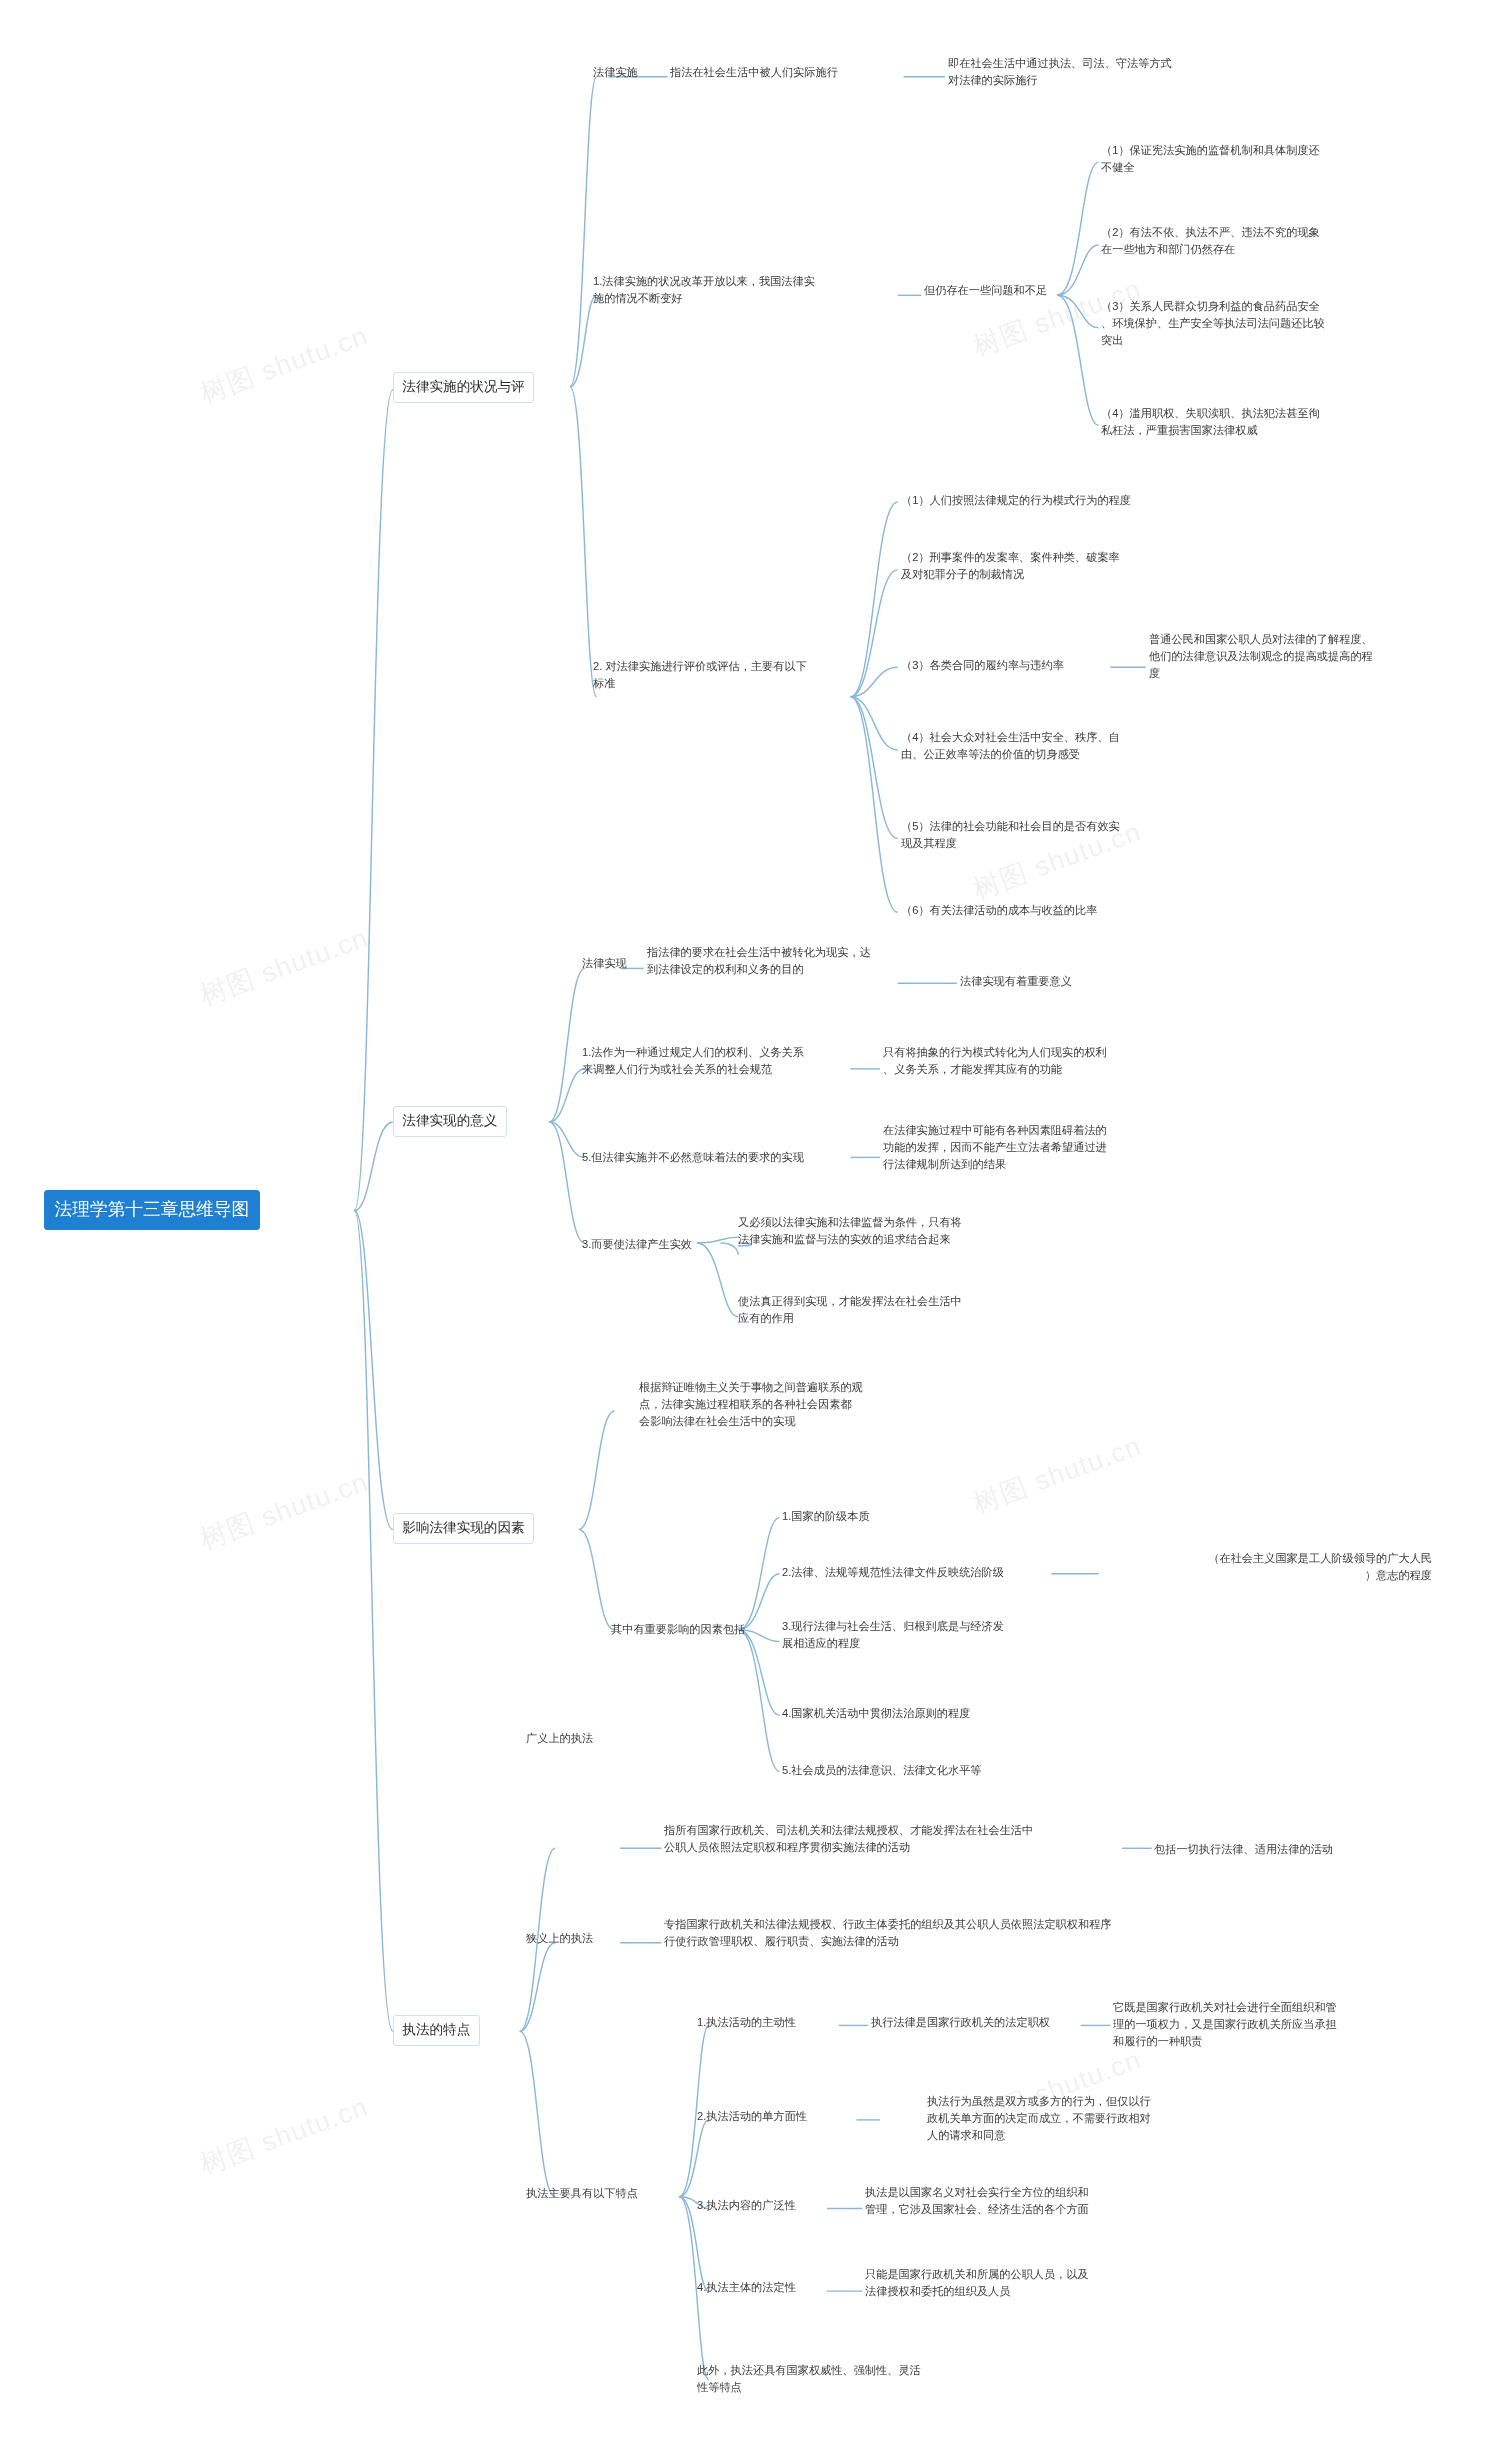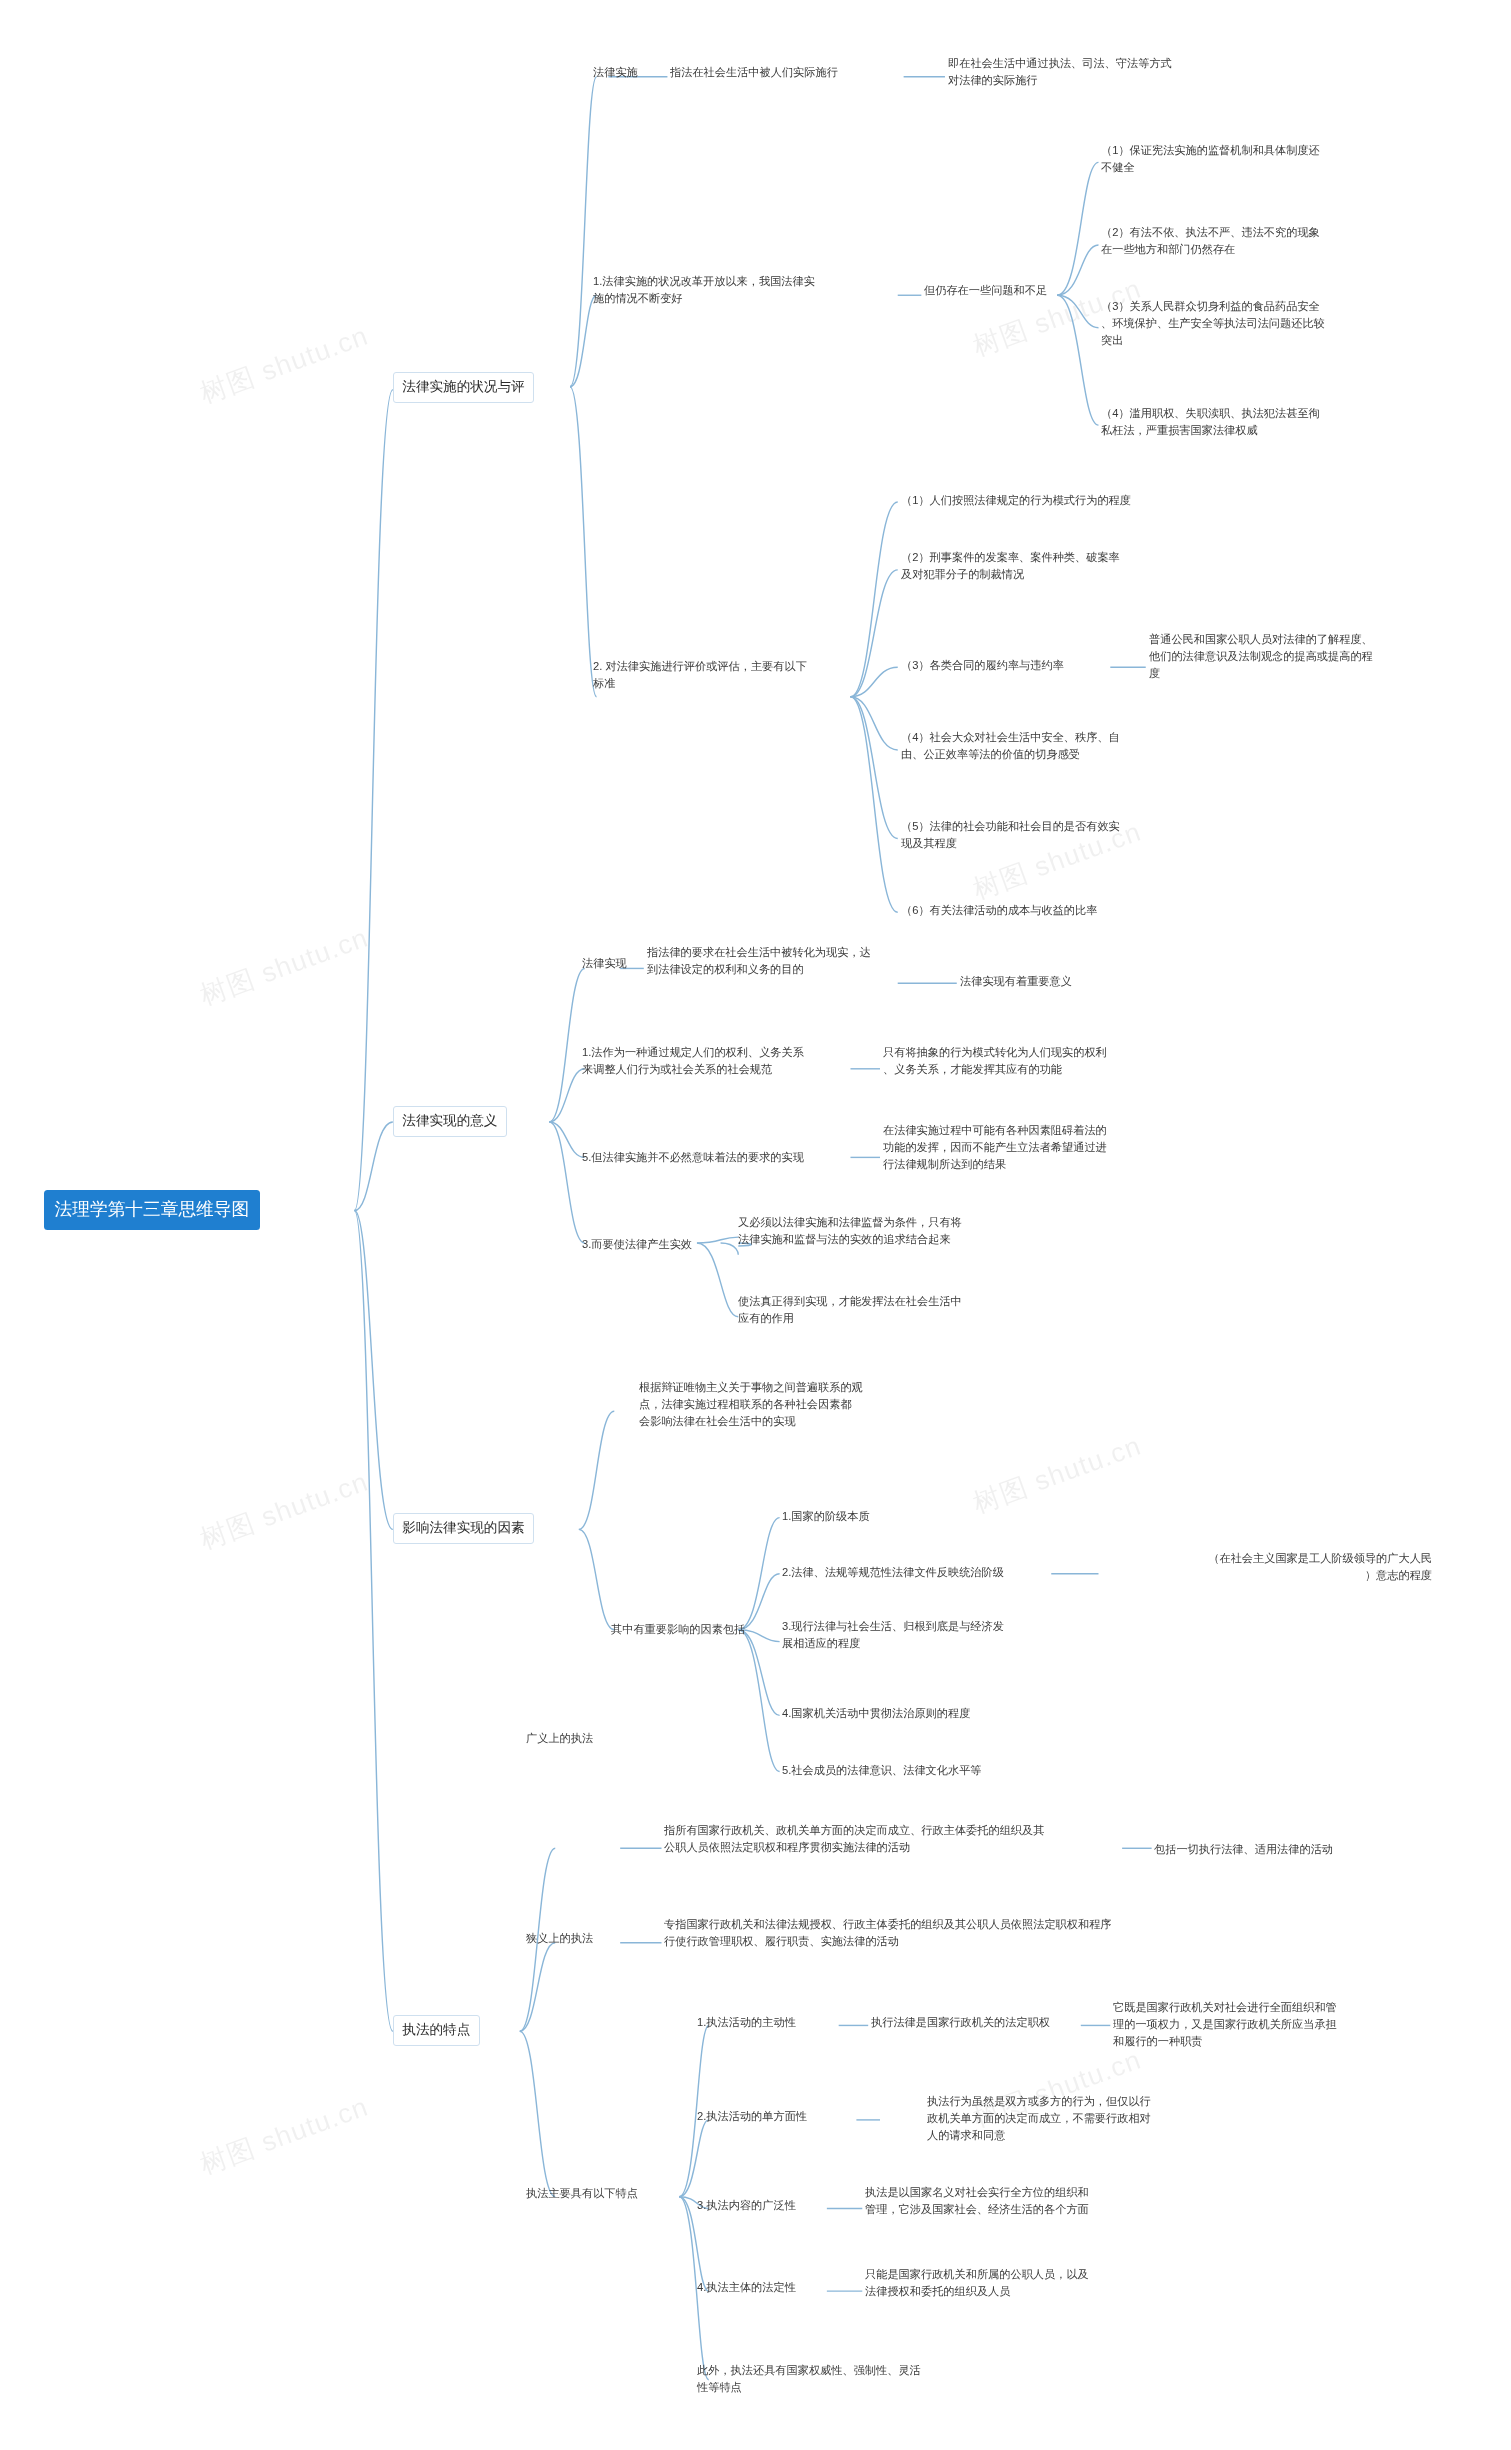--- a/index.html
+++ b/index.html
@@ -168,21 +168,21 @@
   <div class="node leaf" style="left:782px;top:1564px;width:295px;">2.法律、法规等规范性法律文件反映统治阶级</div>
   <div class="node leaf" style="left:1101px;top:1550px;width:331px;text-align:right;">（在社会主义国家是工人阶级领导的广大人民
 ）意志的程度</div>
   <div class="node leaf" style="left:782px;top:1618px;width:307px;">3.现行法律与社会生活、归根到底是与经济发
 展相适应的程度</div>
   <div class="node leaf" style="left:782px;top:1705px;width:307px;">4.国家机关活动中贯彻法治原则的程度</div>
   <div class="node leaf" style="left:782px;top:1762px;width:331px;">5.社会成员的法律意识、法律文化水平等</div>
 
   <div class="node l1" style="left:393px;top:2015px;">执法的特点</div>
   <div class="node leaf" style="left:526px;top:1730px;">广义上的执法</div>
-  <div class="node leaf" style="left:664px;top:1822px;width:467px;">指所有国家行政机关、政机关单方面的决定而成立、行政主体委托的组织及其
+  <div class="node leaf" style="left:664px;top:1822px;width:467px;">指所有国家行政机关、司法机关和法律法规授权、才能发挥法在社会生活中
 公职人员依照法定职权和程序贯彻实施法律的活动</div>
   <div class="node leaf" style="left:1154px;top:1841px;width:283px;">包括一切执行法律、适用法律的活动</div>
   <div class="node leaf" style="left:526px;top:1930px;">狭义上的执法</div>
   <div class="node leaf" style="left:664px;top:1916px;width:531px;">专指国家行政机关和法律法规授权、行政主体委托的组织及其公职人员依照法定职权和程序
 行使行政管理职权、履行职责、实施法律的活动</div>
 
   <div class="node leaf" style="left:526px;top:2185px;">执法主要具有以下特点</div>
   <div class="node leaf" style="left:697px;top:2014px;">1.执法活动的主动性</div>
   <div class="node leaf" style="left:871px;top:2014px;width:236px;">执行法律是国家行政机关的法定职权</div>
   <div class="node leaf" style="left:1113px;top:1999px;width:325px;">它既是国家行政机关对社会进行全面组织和管

